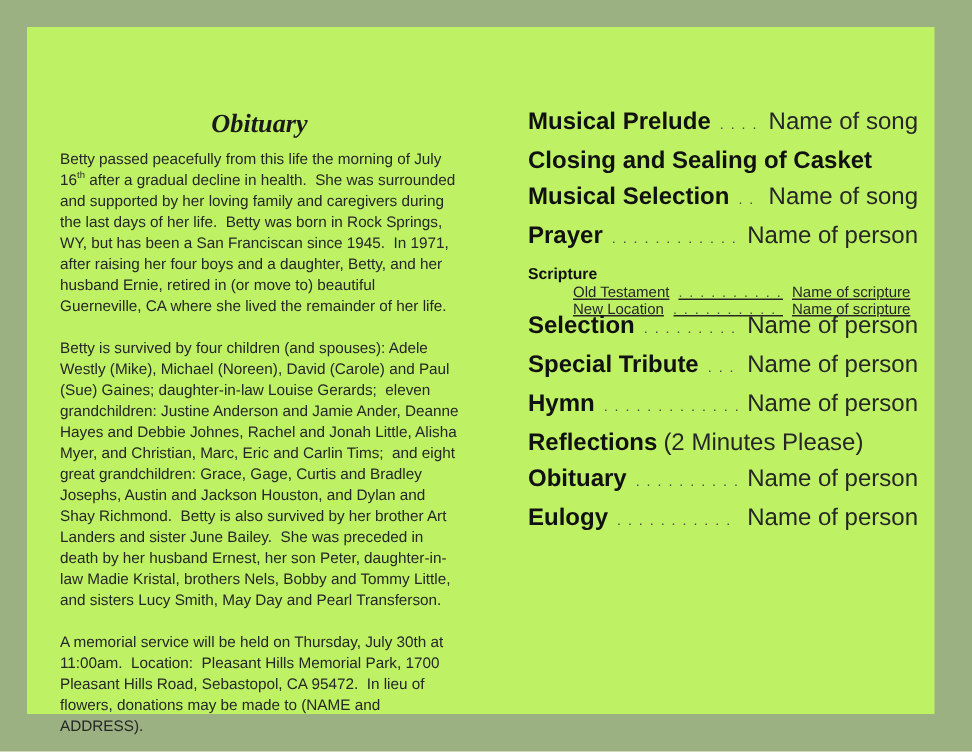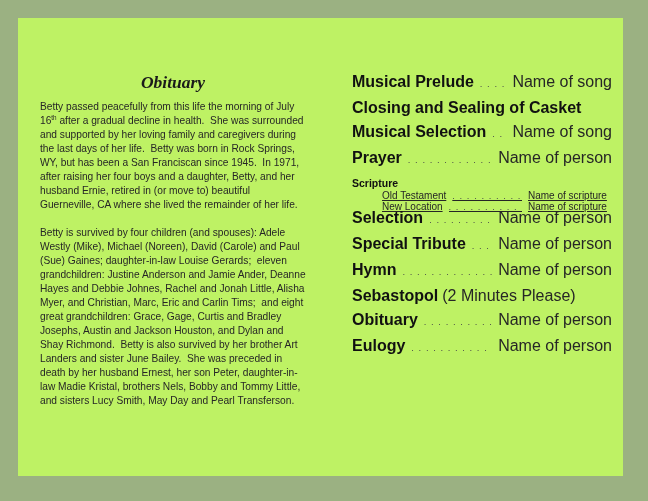--- a/index.html
+++ b/index.html
@@ -96,20 +96,21 @@
 </head>
 <body>
 
 <div class="frame">
   <div class="paper">
 
     <div class="col-left">
       <h1 class="page-title title-left">Obituary</h1>
       <p class="para"><span>Betty passed peacefully from this life the morning of July 16</span><sup>th</sup><span> after a gradual decline in health.  She was surrounded and supported by her loving family and caregivers during the last days of her life.  Betty was born in Rock Springs, WY, but has been a San Franciscan since 1945.  In 1971, after raising her four boys and a daughter, Betty, and her husband Ernie, retired in (or move to) beautiful Guerneville, CA where she lived the remainder of her life.</span></p>
       <p class="para">Betty is survived by four children (and spouses): Adele Westly (Mike), Michael (Noreen), David (Carole) and Paul (Sue) Gaines; daughter-in-law Louise Gerards;  eleven grandchildren: Justine Anderson and Jamie Ander, Deanne Hayes and Debbie Johnes, Rachel and Jonah Little, Alisha Myer, and Christian, Marc, Eric and Carlin Tims;  and eight great grandchildren: Grace, Gage, Curtis and Bradley Josephs, Austin and Jackson Houston, and Dylan and Shay Richmond.  Betty is also survived by her brother Art Landers and sister June Bailey.  She was preceded in death by her husband Ernest, her son Peter, daughter-in-law Madie Kristal, brothers Nels, Bobby and Tommy Little, and sisters Lucy Smith, May Day and Pearl Transferson.</p>
+      <p class="para">A memorial service will be held on Thursday, July 30th at 11:00am.  Location:  Pleasant Hills Memorial Park, 1700 Pleasant Hills Road, Sebastopol, CA 95472.  In lieu of flowers, donations may be made to (NAME and ADDRESS).</p>
     </div>
 
     <div class="col-right">
 
       <div class="row">
         <span class="lbl">Musical Prelude</span>
         <span class="leader"></span>
         <span class="val">Name of song</span>
       </div>
 
@@ -157,21 +158,21 @@
         <span class="val">Name of person</span>
       </div>
 
       <div class="row">
         <span class="lbl">Hymn</span>
         <span class="leader"></span>
         <span class="val">Name of person</span>
       </div>
 
       <div class="row">
-        <span class="lbl">Sebastopol</span>
+        <span class="lbl">Reflections</span>
         <span class="note">(2 Minutes Please)</span>
       </div>
 
       <div class="row">
         <span class="lbl">Obituary</span>
         <span class="leader"></span>
         <span class="val">Name of person</span>
       </div>
 
       <div class="row">

